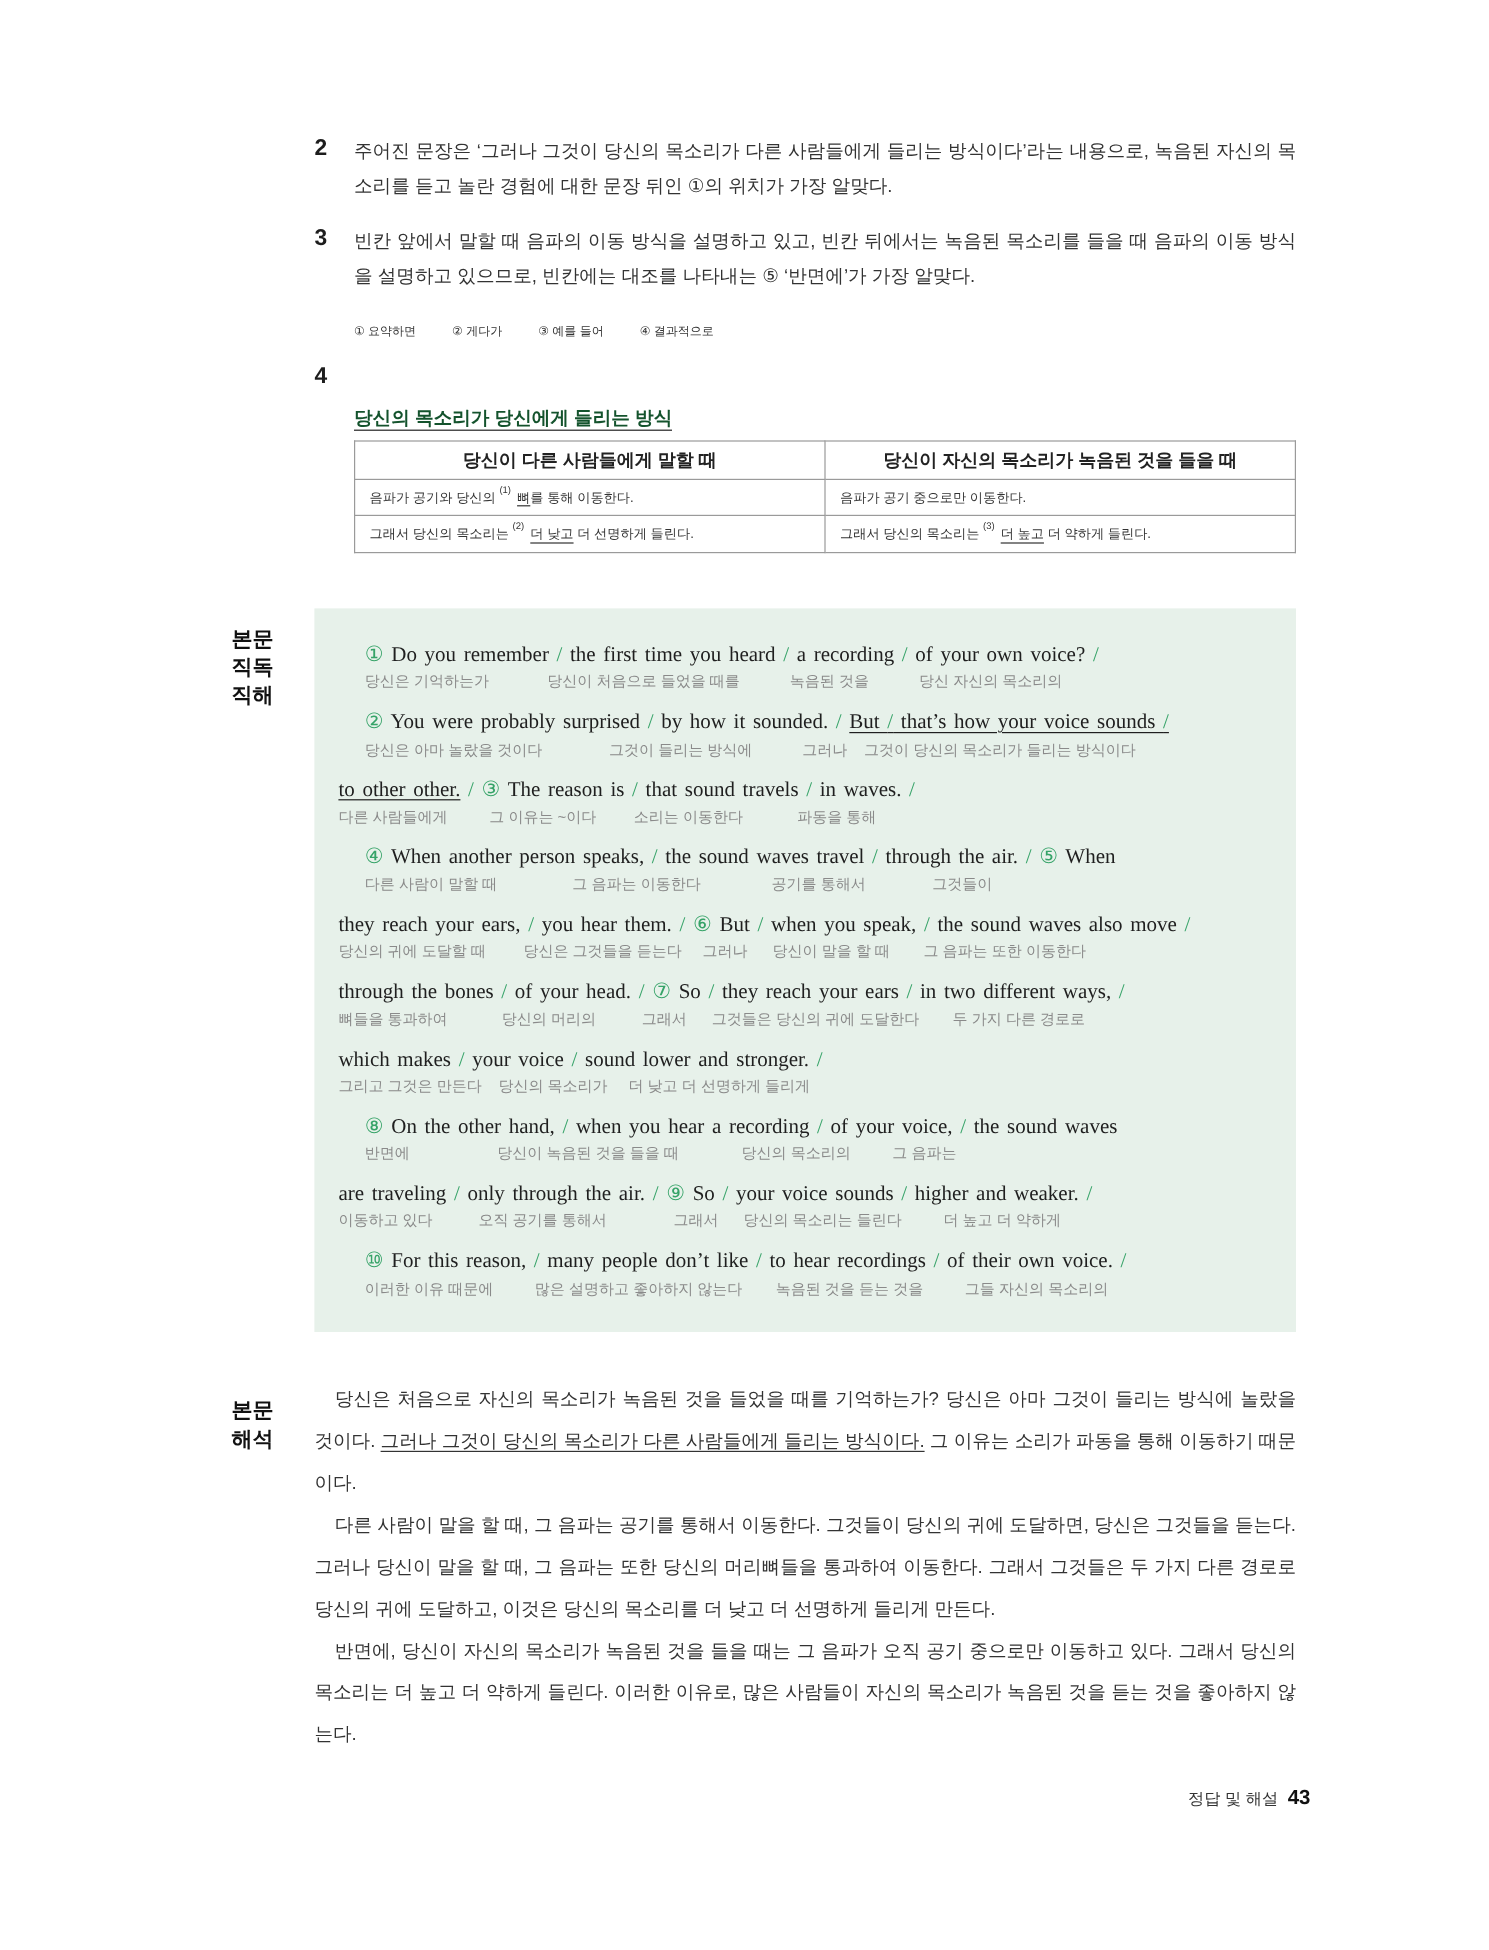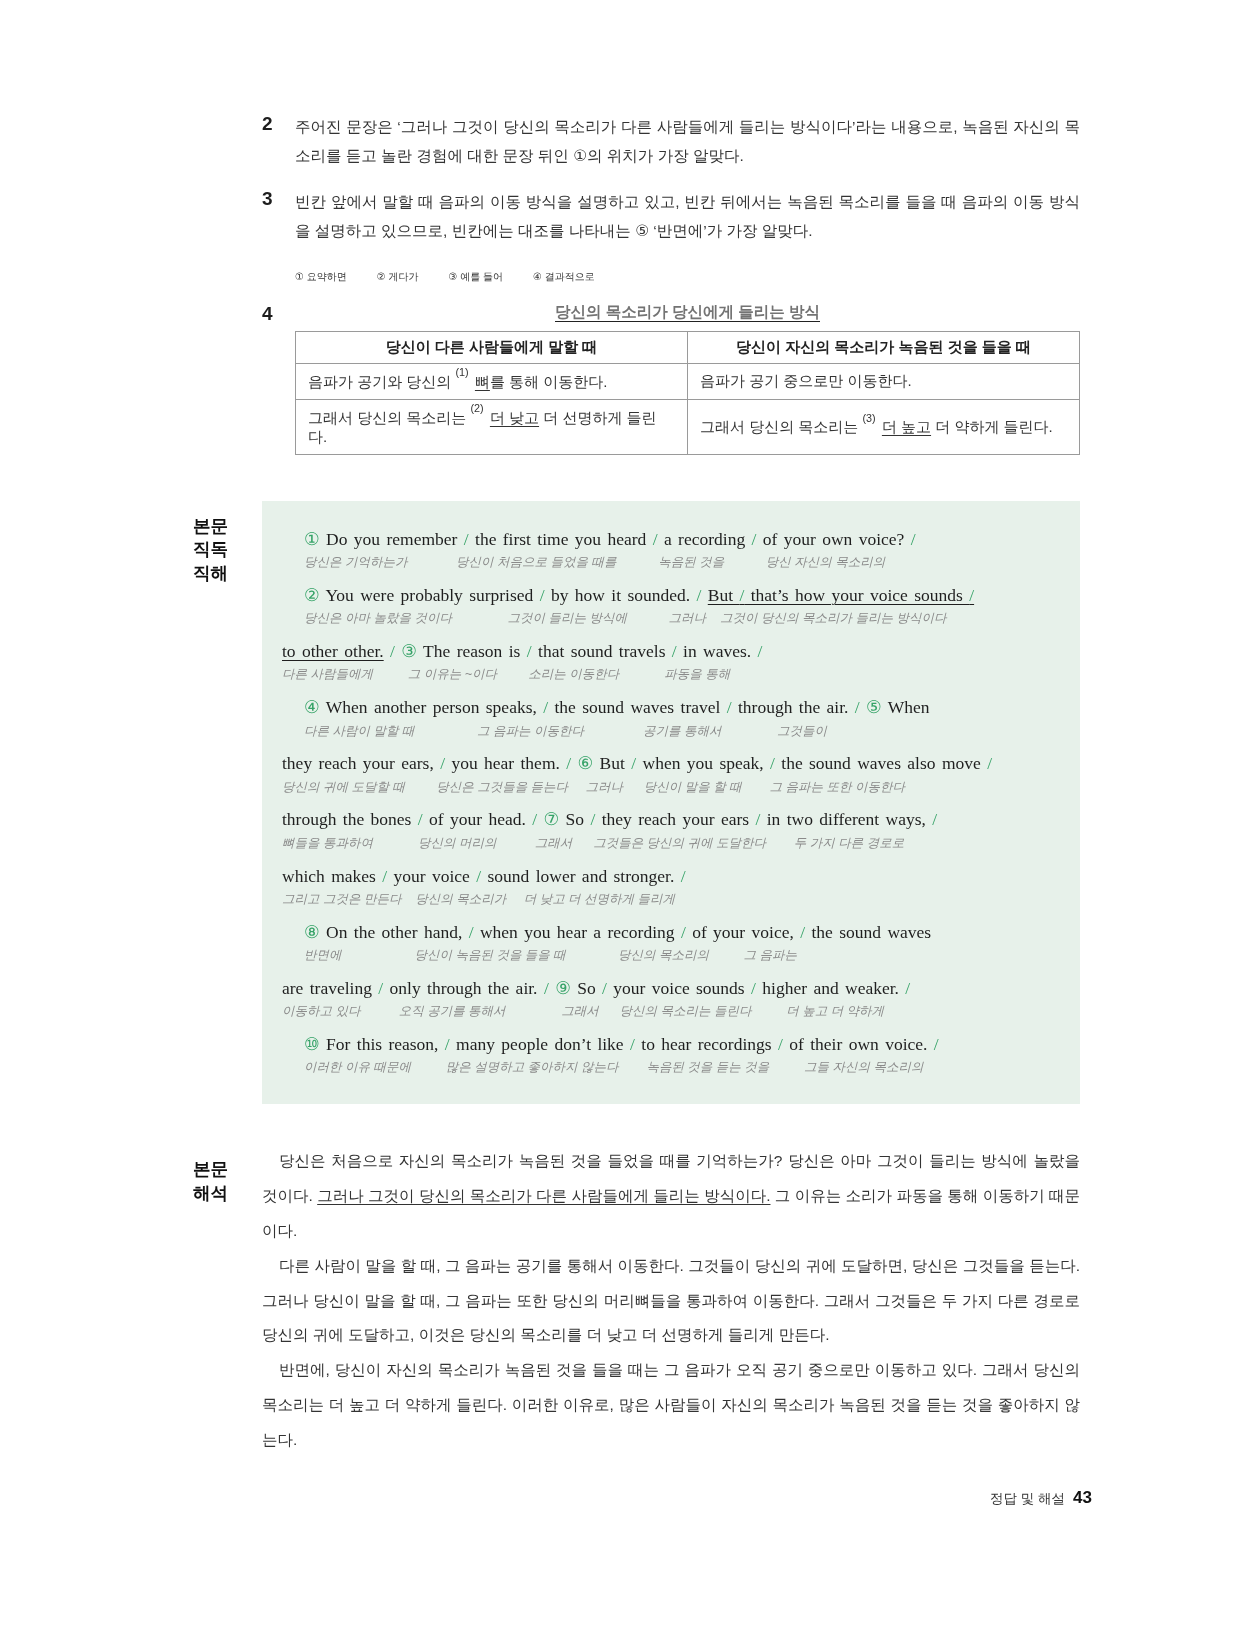--- a/index.html
+++ b/index.html
@@ -9,39 +9,39 @@
   .main { position:absolute; left:262px; top:112px; width:818px; }
 
   .q-row { display:flex; margin-bottom:16px; }
   .q-num { width:33px; flex:none; font-weight:700; font-size:19px; color:#1d1d1d; padding-top:1px; }
   .q-body { flex:1; min-width:0; }
   .q-text { font-size:15.5px; line-height:1.9; text-align:justify; color:#333; }
   .options { margin-top:21px; font-size:10px; line-height:1.9; color:#333; }
   .options .opt { margin-right:30px; }
 
   .q4 { margin-top:10px; }
-  .tbl-title { text-align:center; font-weight:700; font-size:15.5px; color:#737373; margin-bottom:8px; }
+  .tbl-title { font-weight:700; font-size:15.5px; color:#14532d; margin-bottom:8px;margin-top:36px; }
   .tbl-title span { border-bottom:1.5px solid #222; padding-bottom:1px; }
   table.cmp { width:100%; border-collapse:collapse; table-layout:fixed; }
   table.cmp th { font-weight:700; font-size:15px; padding:6px 10px; border:1px solid #9a9a9a; text-align:center; color:#222; }
-  table.cmp td { font-size:15px; padding:7px 12px; border:1px solid #9a9a9a; color:#333; text-align:left; }
+  table.cmp td { font-size:11px; padding:7px 12px; border:1px solid #9a9a9a; color:#333; text-align:left; }
   table.cmp td u, .hs-p u, .jd-en u { text-decoration-thickness:1px; text-underline-offset:3px; }
   table.cmp sup { font-size:0.72em; position:relative; top:-0.4em; margin-right:2px; }
 
   .section { position:relative; }
   .sec-jikdok { margin-top:46px; }
   .sec-haeseok { margin-top:40px; }
   .side-label { position:absolute; left:-69px; top:14px; font-weight:700; font-size:17.5px; line-height:1.35; color:#111; white-space:pre-line; }
 
   .green-panel { background:var(--panel,#e7f1ea); padding:26px 18px 16px 20px; }
   .jd-line { margin-bottom:11px; }
   .jd-line.indent { padding-left:22px; }
   .jd-en { font-family:"Liberation Serif","DejaVu Serif",serif; font-size:17.5px; line-height:1.45; color:#1f1f1f; word-spacing:2px; }
   .grn { color:var(--grn,#36a368); }
-  .jd-ko { font-size:12.5px; line-height:1.5; color:#8a8a8a; white-space:pre-wrap; margin-top:1px;font-style:italic; }
+  .jd-ko { font-size:12.5px; line-height:1.5; color:#8a8a8a; white-space:pre-wrap; margin-top:1px; }
 
   .hs-p { font-size:15.5px; line-height:2.25; text-align:justify; color:#333; text-indent:17px; }
 
   .footer { position:absolute; top:1488px; right:149px; font-size:13.5px; color:#333; }
   .footer b { font-size:17px; margin-left:8px; font-weight:700; color:#111; }
 </style>
 </head>
 <body>
 
 <div class="page">

